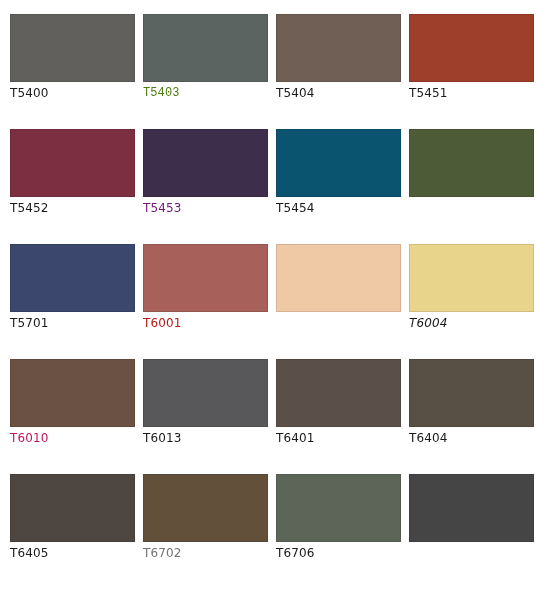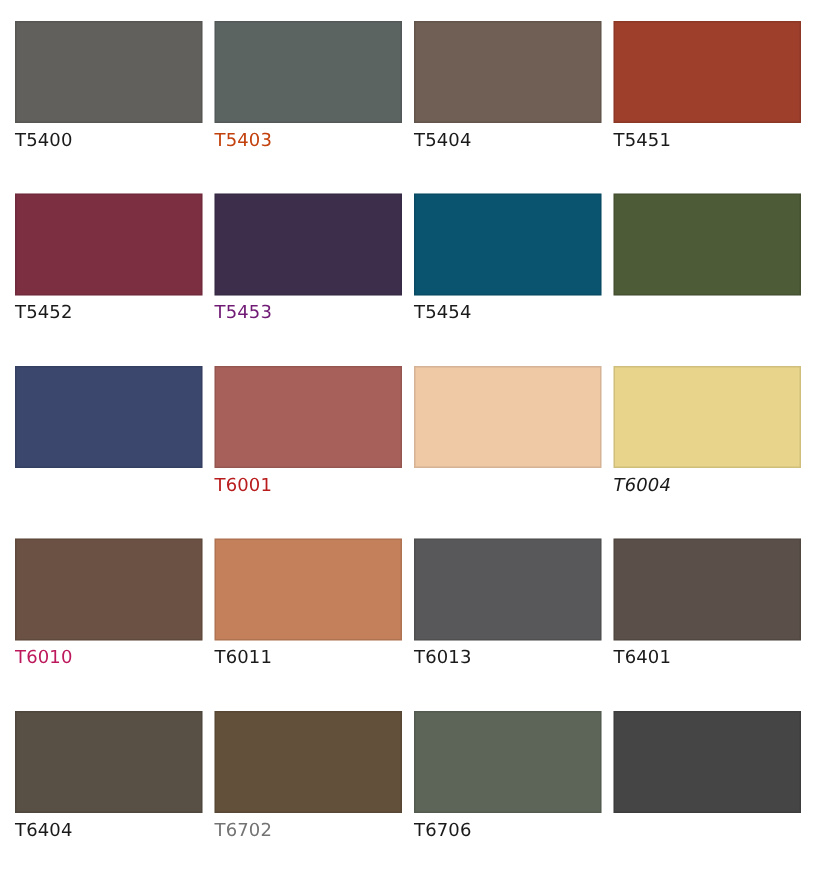--- a/index.html
+++ b/index.html
@@ -48,21 +48,21 @@
 </head>
 <body>
 
 <div id="swatch-grid" style="background: rgb(255, 255, 255);">
     <div class="swatch-cell">
       <span class="swatch-chip" title="T5400" style="background-color: rgb(97, 96, 93);"></span>
       <span class="swatch-label" style="color: rgb(26, 26, 26);">T5400</span>
     </div>
     <div class="swatch-cell">
       <span class="swatch-chip" title="T5403" style="background-color: rgb(92, 100, 98);"></span>
-      <span class="swatch-label" style="color: #c2410c;">T5403</span>
+      <span class="swatch-label" style="color: #4d7c0f; font-family: Liberation Mono, monospace;">T5403</span>
     </div>
     <div class="swatch-cell">
       <span class="swatch-chip" title="T5404" style="background-color: rgb(111, 95, 84);"></span>
       <span class="swatch-label" style="color: rgb(26, 26, 26);">T5404</span>
     </div>
     <div class="swatch-cell">
       <span class="swatch-chip" title="T5451" style="background-color: rgb(158, 63, 44);"></span>
       <span class="swatch-label" style="color: rgb(26, 26, 26);">T5451</span>
     </div>
     <div class="swatch-cell">
@@ -75,51 +75,52 @@
     </div>
     <div class="swatch-cell">
       <span class="swatch-chip" title="T5454" style="background-color: rgb(11, 84, 112);"></span>
       <span class="swatch-label" style="color: rgb(26, 26, 26);">T5454</span>
     </div>
     <div class="swatch-cell">
       <span class="swatch-chip" title="T5455" style="background-color: rgb(77, 91, 55);"></span>
     </div>
     <div class="swatch-cell">
       <span class="swatch-chip" title="T5701" style="background-color: rgb(60, 71, 110);"></span>
+      <span class="swatch-label" style="color: rgb(26, 26, 26);">T5701</span>
     </div>
     <div class="swatch-cell">
       <span class="swatch-chip" title="T6001" style="background-color: rgb(168, 96, 90);"></span>
       <span class="swatch-label" style="color: #b91c1c;">T6001</span>
     </div>
     <div class="swatch-cell">
       <span class="swatch-chip" title="T6002" style="background-color: rgb(239, 200, 166);"></span>
     </div>
     <div class="swatch-cell">
       <span class="swatch-chip" title="T6004" style="background-color: rgb(232, 213, 139);"></span>
       <span class="swatch-label" style="color: rgb(26, 26, 26); font-style: italic;">T6004</span>
     </div>
     <div class="swatch-cell">
       <span class="swatch-chip" title="T6010" style="background-color: rgb(106, 81, 67);"></span>
       <span class="swatch-label" style="color: #be185d;">T6010</span>
     </div>
     <div class="swatch-cell">
-      <span class="swatch-chip" title="T6011" style="background-color: rgb(196, 128, 91);"></span>
-      <span class="swatch-label" style="color: rgb(26, 26, 26);">T6011</span>
-    </div>
-    <div class="swatch-cell">
       <span class="swatch-chip" title="T6013" style="background-color: rgb(88, 88, 90);"></span>
       <span class="swatch-label" style="color: rgb(26, 26, 26);">T6013</span>
     </div>
     <div class="swatch-cell">
       <span class="swatch-chip" title="T6401" style="background-color: rgb(90, 80, 73);"></span>
       <span class="swatch-label" style="color: rgb(26, 26, 26);">T6401</span>
     </div>
     <div class="swatch-cell">
       <span class="swatch-chip" title="T6404" style="background-color: rgb(88, 80, 68);"></span>
       <span class="swatch-label" style="color: rgb(26, 26, 26);">T6404</span>
+    </div>
+    <div class="swatch-cell">
+      <span class="swatch-chip" title="T6405" style="background-color: rgb(78, 70, 64);"></span>
+      <span class="swatch-label" style="color: rgb(26, 26, 26);">T6405</span>
     </div>
     <div class="swatch-cell">
       <span class="swatch-chip" title="T6702" style="background-color: rgb(99, 80, 58);"></span>
       <span class="swatch-label" style="color: #737373;">T6702</span>
     </div>
     <div class="swatch-cell">
       <span class="swatch-chip" title="T6706" style="background-color: rgb(93, 101, 88);"></span>
       <span class="swatch-label" style="color: rgb(26, 26, 26);">T6706</span>
     </div>
     <div class="swatch-cell">

